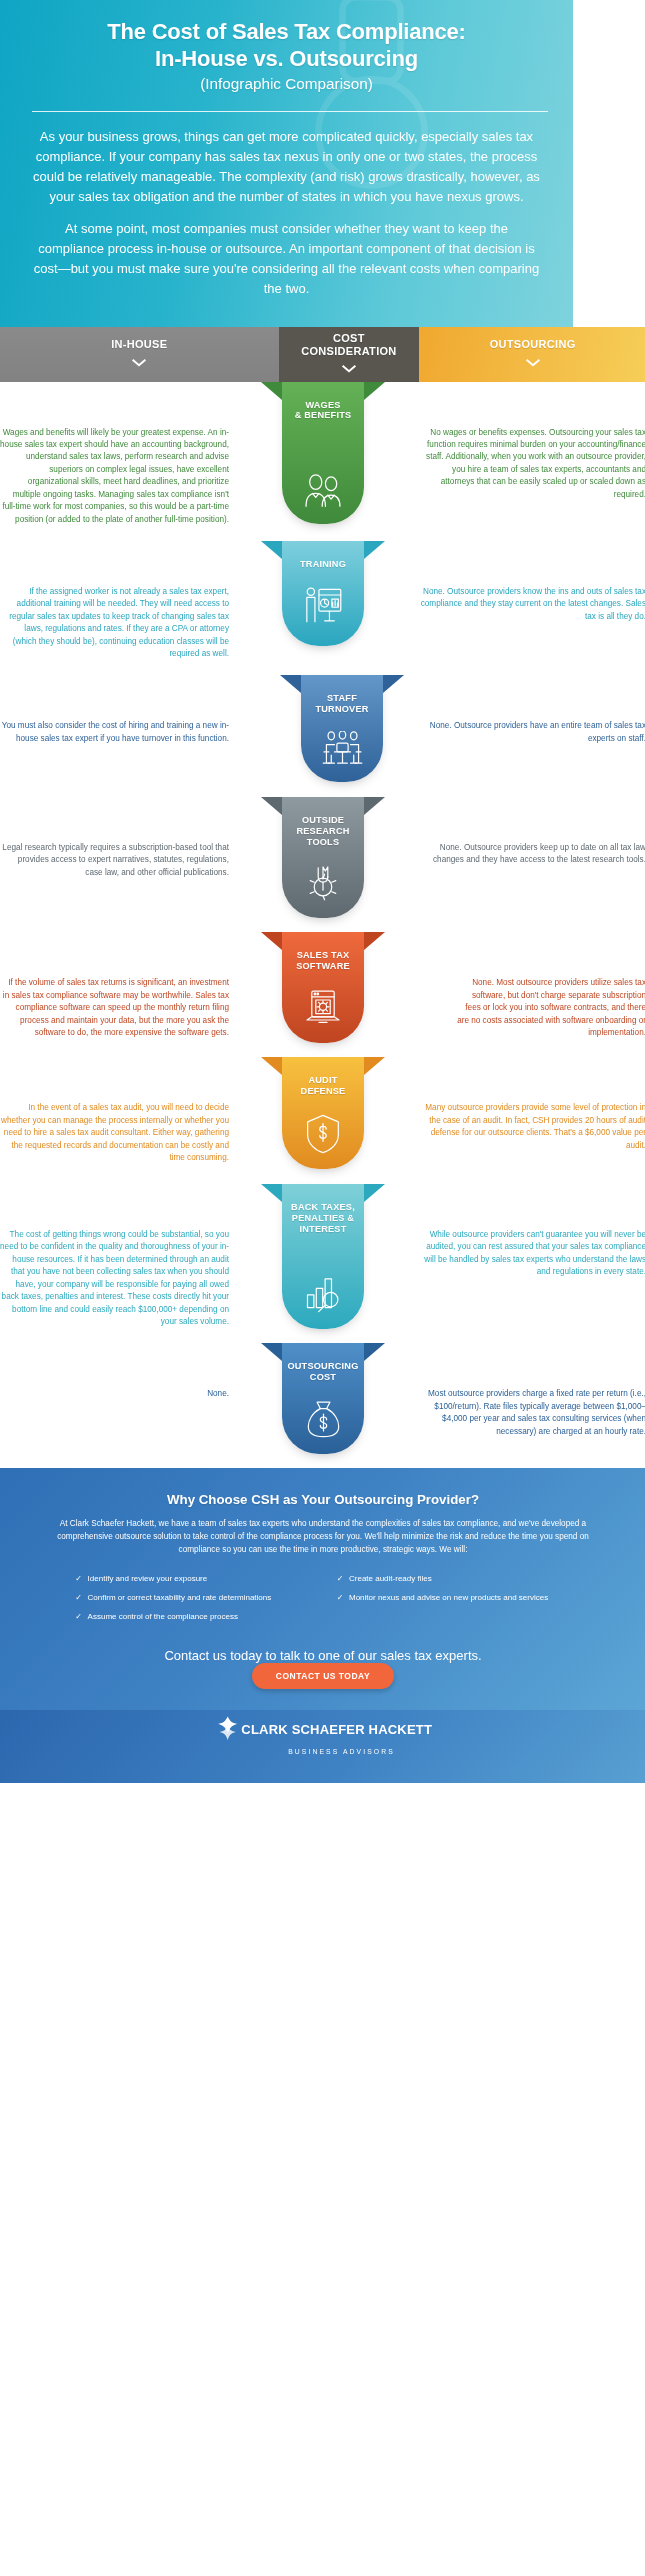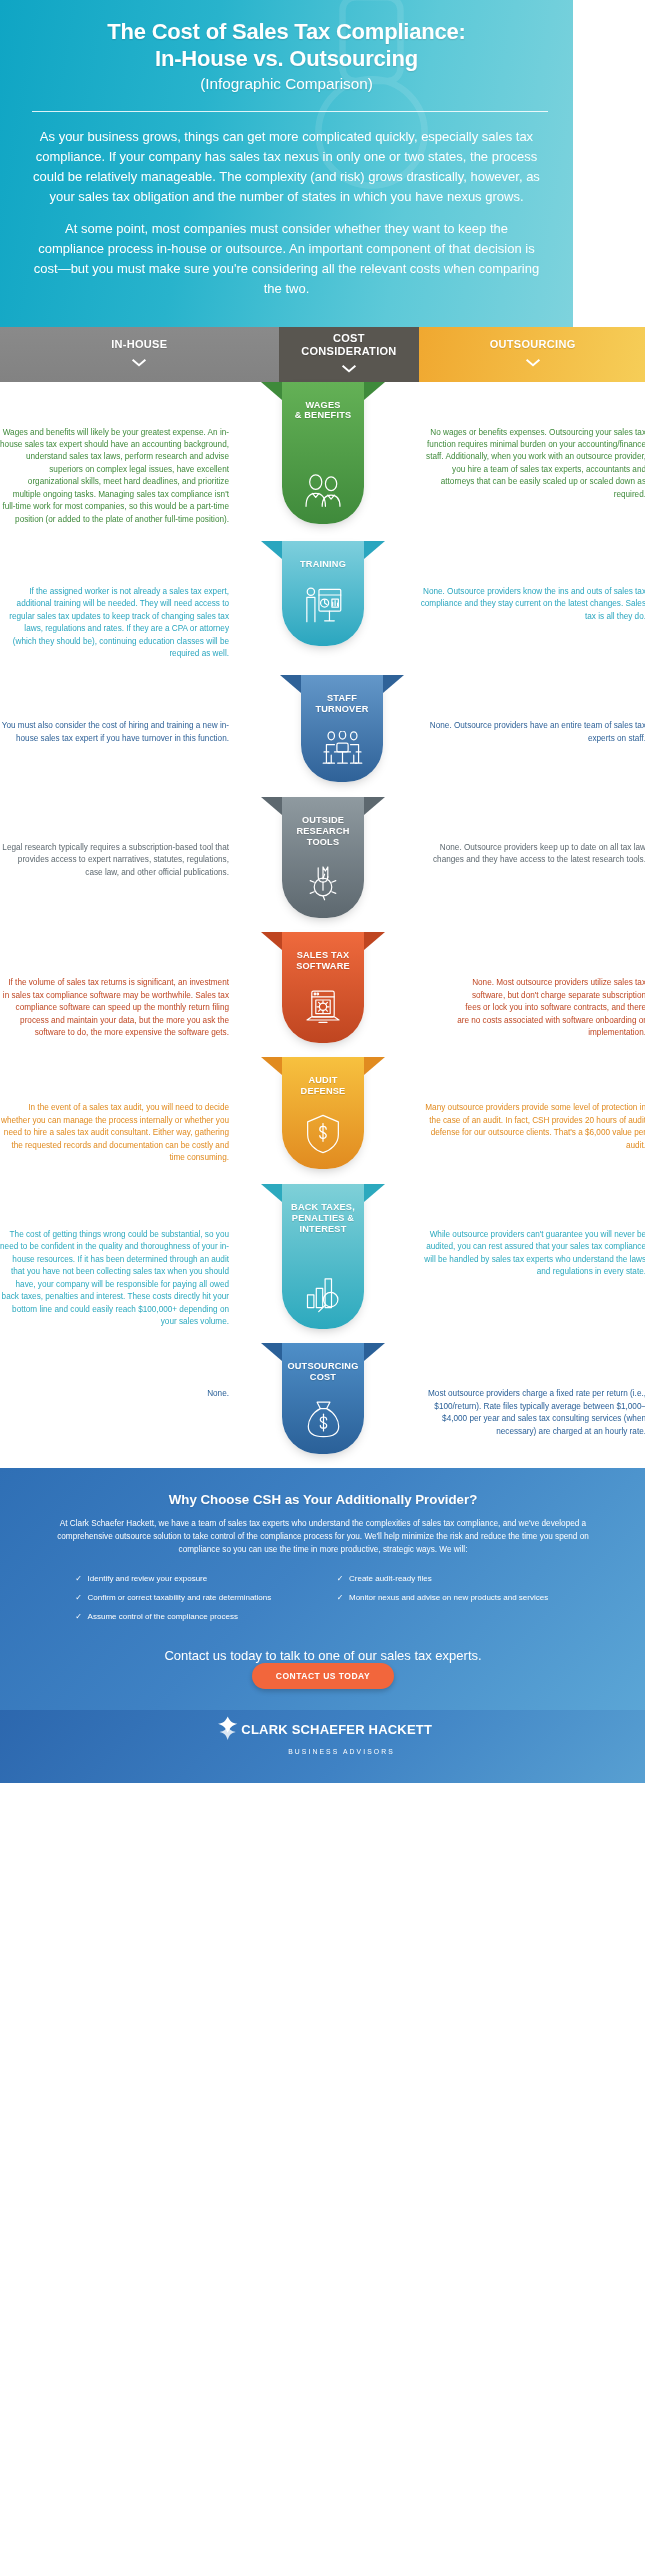--- a/index.html
+++ b/index.html
@@ -505,21 +505,21 @@
           </div>
         </div>
       </div>
       <div class="cell-right">
         <p style="color: rgb(42, 96, 152);">Most outsource providers charge a fixed rate per return (i.e., $100/return). Rate files typically average between $1,000–$4,000 per year and sales tax consulting services (when necessary) are charged at an hourly rate.</p>
       </div>
     </div>
   </section>
 
 <section class="why">
-  <h3>Why Choose CSH as Your Additionally Provider?</h3>
+  <h3>Why Choose CSH as Your Outsourcing Provider?</h3>
   <p class="lead">At Clark Schaefer Hackett, we have a team of sales tax experts who understand the complexities of sales tax compliance, and we've developed a comprehensive outsource solution to take control of the compliance process for you. We'll help minimize the risk and reduce the time you spend on compliance so you can use the time in more productive, strategic ways. We will:</p>
   <div class="why-cols">
     <div class="why-col" id="why-col-left">
         <div class="why-item">
           <span class="tick">✓</span>
           <span>Identify and review your exposure</span>
         </div>
         <div class="why-item">
           <span class="tick">✓</span>
           <span>Confirm or correct taxability and rate determinations</span>

